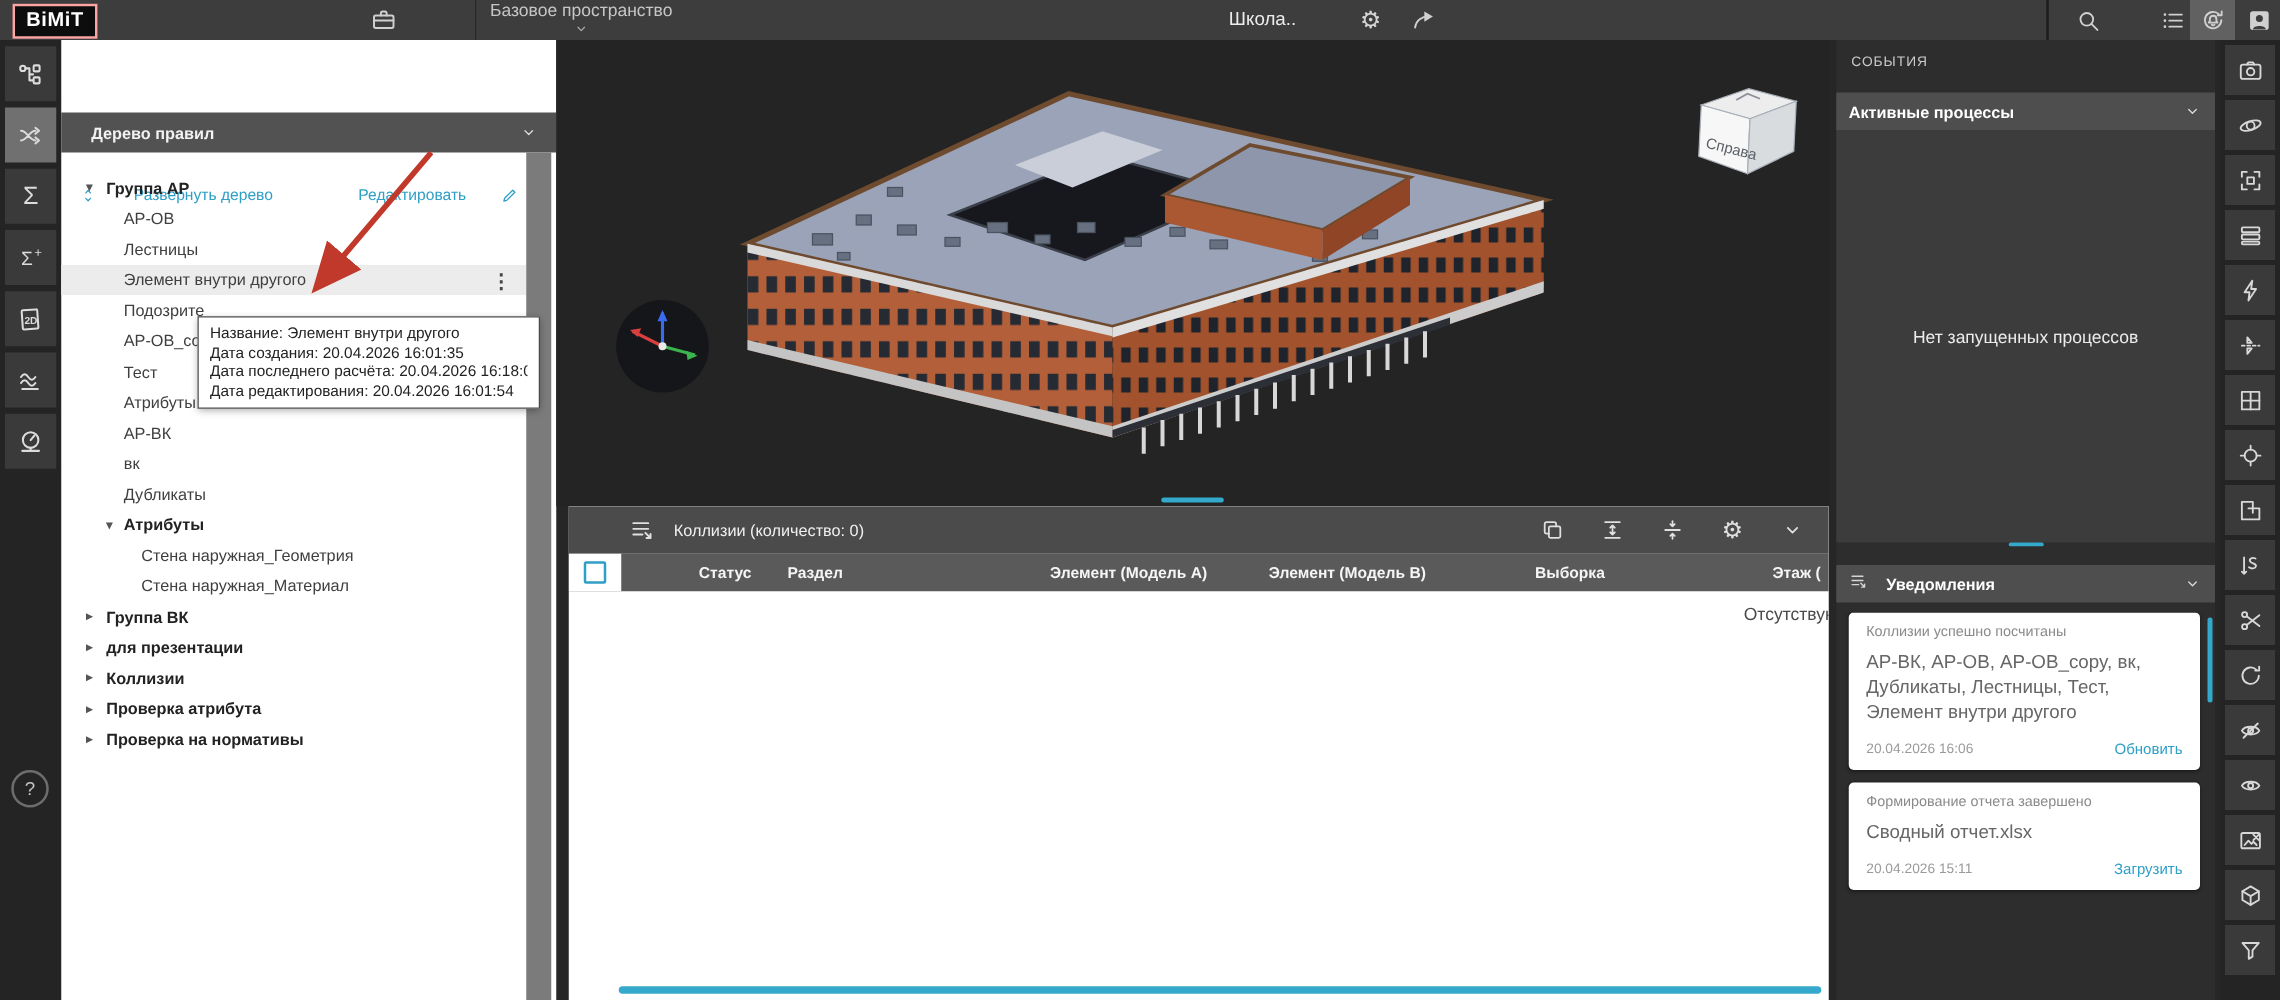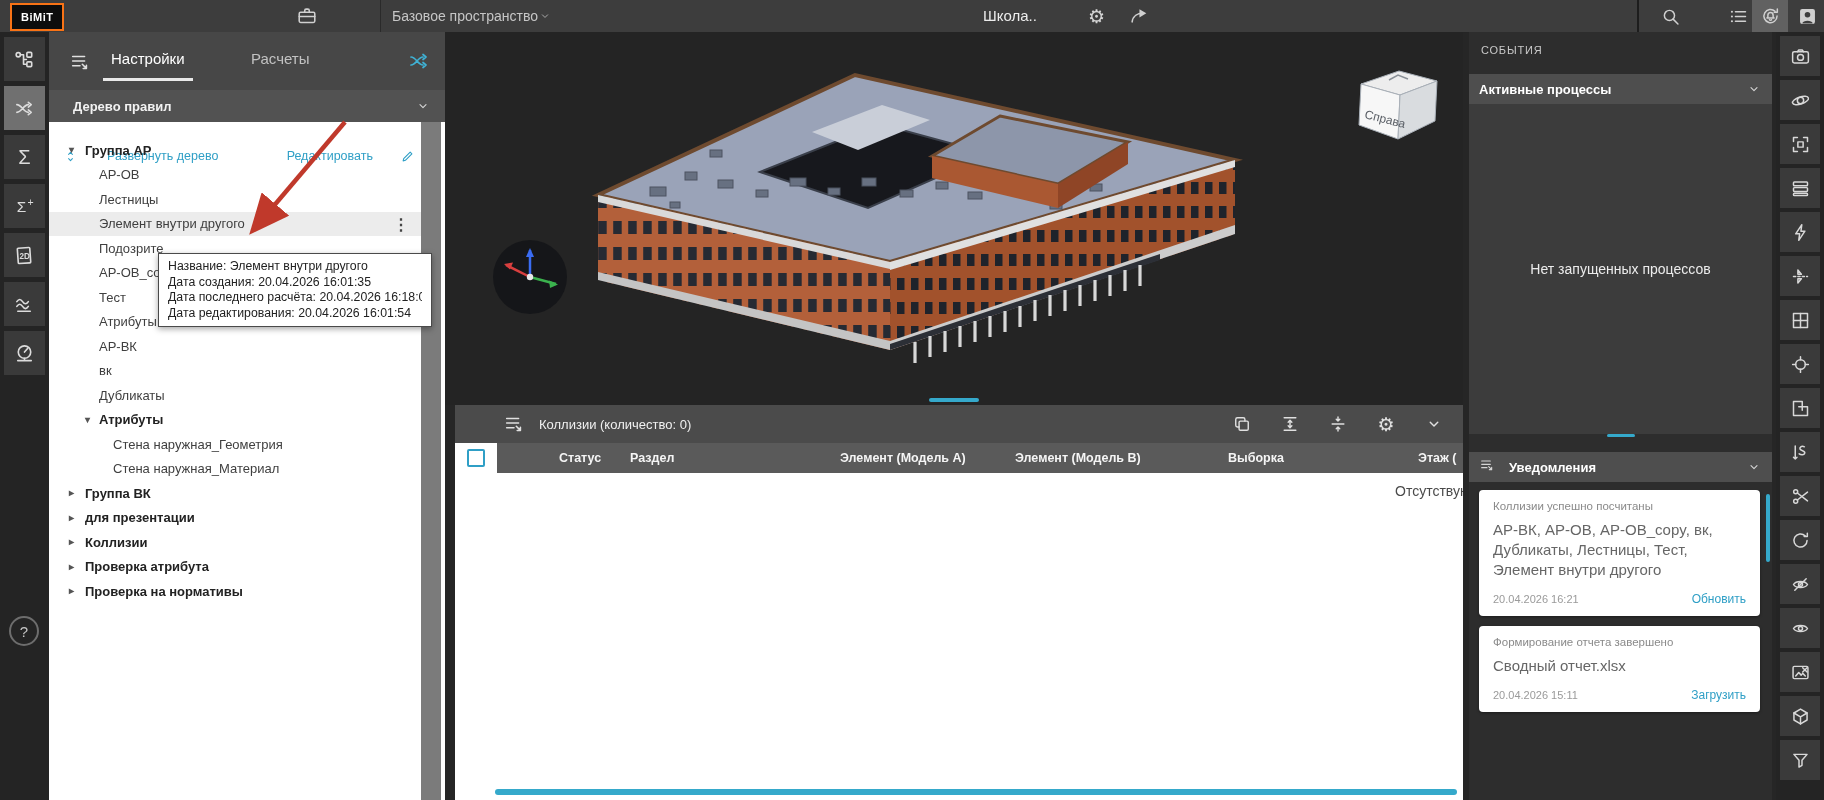--- a/index.html
+++ b/index.html
@@ -3,26 +3,26 @@
 <meta charset="utf-8">
 <style>
   html,body{margin:0;padding:0;background:#111;}
   .app{position:relative;width:1824px;height:800px;overflow:hidden;background:#262626;
        font-family:"Liberation Sans",sans-serif;-webkit-font-smoothing:antialiased;color:#ddd;}
   svg{display:block;}
   .ticon{line-height:1;}
 
   
   .topbar{position:absolute;left:0;top:0;width:1824px;height:32px;background:#3d3d3d;border-bottom:1px solid #252525;}
-  .logo{position:absolute;left:10px;top:3px;height:20px;padding:2px 9px;background:#0d0d0d;border:2px solid #f97316;
-        color:#fff;font-weight:bold;font-size:11px;letter-spacing:.5px;line-height:20px;}
+  .logo{position:absolute;left:10px;top:3px;height:20px;padding:2px 9px;background:#0d0d0d;border:2px solid #fca5a5;
+        color:#fff;font-weight:bold;font-size:16px;letter-spacing:.5px;line-height:20px;}
   .tb-icon{position:absolute;top:5px;width:22px;height:22px;color:#d0d0d0;}
   .tb-icon svg{width:22px;height:22px;}
   .tb-divider{position:absolute;top:0;width:1px;height:32px;background:#2a2a2a;}
-  .workspace{position:absolute;left:392px;top:0;height:32px;display:flex;align-items:center;color:#c6c6c6;font-size:14px;cursor:pointer;}
+  .workspace{position:absolute;left:392px;top:0;height:32px;display:flex;align-items:center;color:#c6c6c6;font-size:14px;cursor:pointer;flex-direction:column;}
   .workspace svg{width:14px;height:14px;color:#aaa;}
   .doc-title{position:absolute;left:950px;top:0;width:120px;height:50px;line-height:32px;text-align:center;color:#ececec;font-size:15px;}
   .tb-tile{position:absolute;top:0;width:36px;height:32px;display:flex;align-items:center;justify-content:center;color:#d0d0d0;}
   .tb-tile svg{width:21px;height:21px;}
   .tb-tile.hl{background:#616161;}
 
   
   .left-toolbar{position:absolute;left:0;top:32px;width:49px;height:768px;background:#242424;}
   .left-toolbar .tool-tile{position:relative;margin:5px 4px 0 4px;width:41px;height:44px;background:#3a3a3a;
       display:flex;align-items:center;justify-content:center;color:#dcdcdc;cursor:pointer;}
@@ -221,36 +221,20 @@
             <circle cx="12" cy="10.5" r="6.5"></circle>
             <path d="M12 10.5l3.2-3.8"></path>
             <path d="M12 17v2.5M5 19.5h14"></path>
           </svg>
         </span>
       </div>
     </div>
   <div class="help-circle">?</div>
 
   <div class="left-panel">
-    <div class="lp-tabs">
-      <span class="menu-ic">
-          <svg viewBox="0 0 24 24" fill="none" stroke="currentColor" stroke-width="1.7" stroke-linecap="round" stroke-linejoin="round">
-            <path d="M4 6h13M4 11h13M4 16h8"></path>
-            <path d="M14.5 14.5l4.5 4.5m0-3.5v3.5h-3.5"></path>
-          </svg>
-        </span>
-      <span class="tab active" style="left:62px">Настройки</span>
-      <span class="tab" style="left:202px">Расчеты</span>
-      <span class="lp-shuffle">
-          <svg viewBox="0 0 24 24" fill="none" stroke="currentColor" stroke-width="1.7" stroke-linecap="round" stroke-linejoin="round">
-            <path d="M4 8c5 0 7 8 12 8M4 16c5 0 7-8 12-8"></path>
-            <path d="M16 5.5 19 8l-3 2.5M16 13.5 19 16l-3 2.5"></path>
-          </svg>
-        </span>
-    </div>
     <div class="lp-section">
       <span class="t">Дерево правил</span>
       <span>
           <svg viewBox="0 0 24 24" fill="none" stroke="currentColor" stroke-width="1.7" stroke-linecap="round" stroke-linejoin="round">
             <path d="M7.5 10l4.5 4.5L16.5 10"></path>
           </svg>
         </span>
     </div>
     <div class="lp-links">
       <span style="margin-right:8px">
@@ -518,21 +502,21 @@
           <svg viewBox="0 0 24 24" fill="none" stroke="currentColor" stroke-width="1.7" stroke-linecap="round" stroke-linejoin="round">
             <path d="M7.5 10l4.5 4.5L16.5 10"></path>
           </svg>
         </span>
     </div>
     <div class="cards">
         <div class="card">
           <div class="sub">Коллизии успешно посчитаны</div>
           <div class="body">АР-ВК, АР-ОВ, АР-ОВ_copy, вк, Дубликаты, Лестницы, Тест, Элемент внутри другого</div>
           <div class="foot">
-            <span class="time">20.04.2026 16:21</span>
+            <span class="time">20.04.2026 16:06</span>
             <span class="act">Обновить</span>
           </div>
         </div>
         <div class="card">
           <div class="sub">Формирование отчета завершено</div>
           <div class="body">Сводный отчет.xlsx</div>
           <div class="foot">
             <span class="time">20.04.2026 15:11</span>
             <span class="act">Загрузить</span>
           </div>

